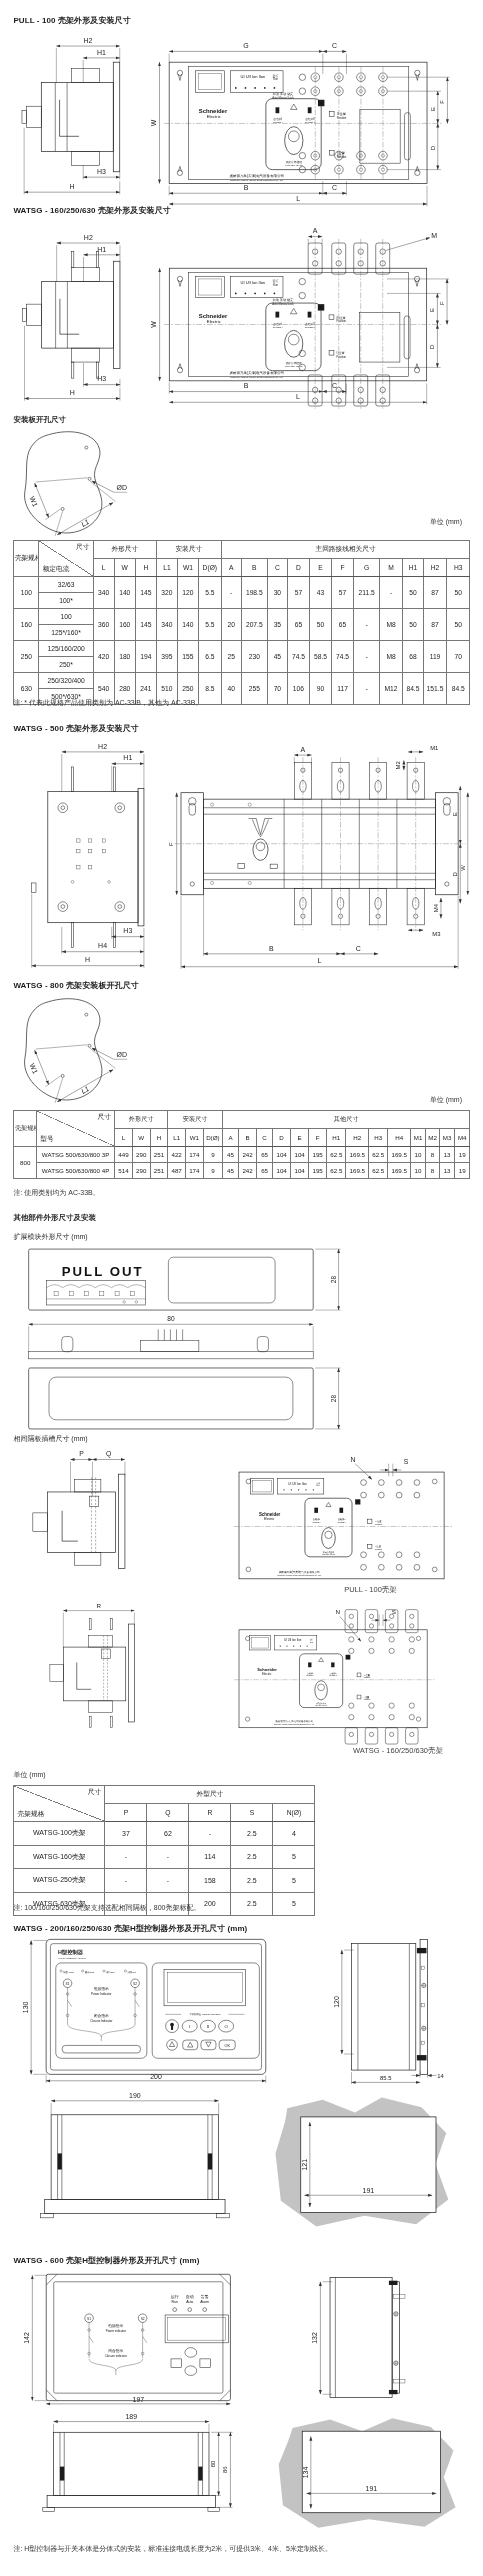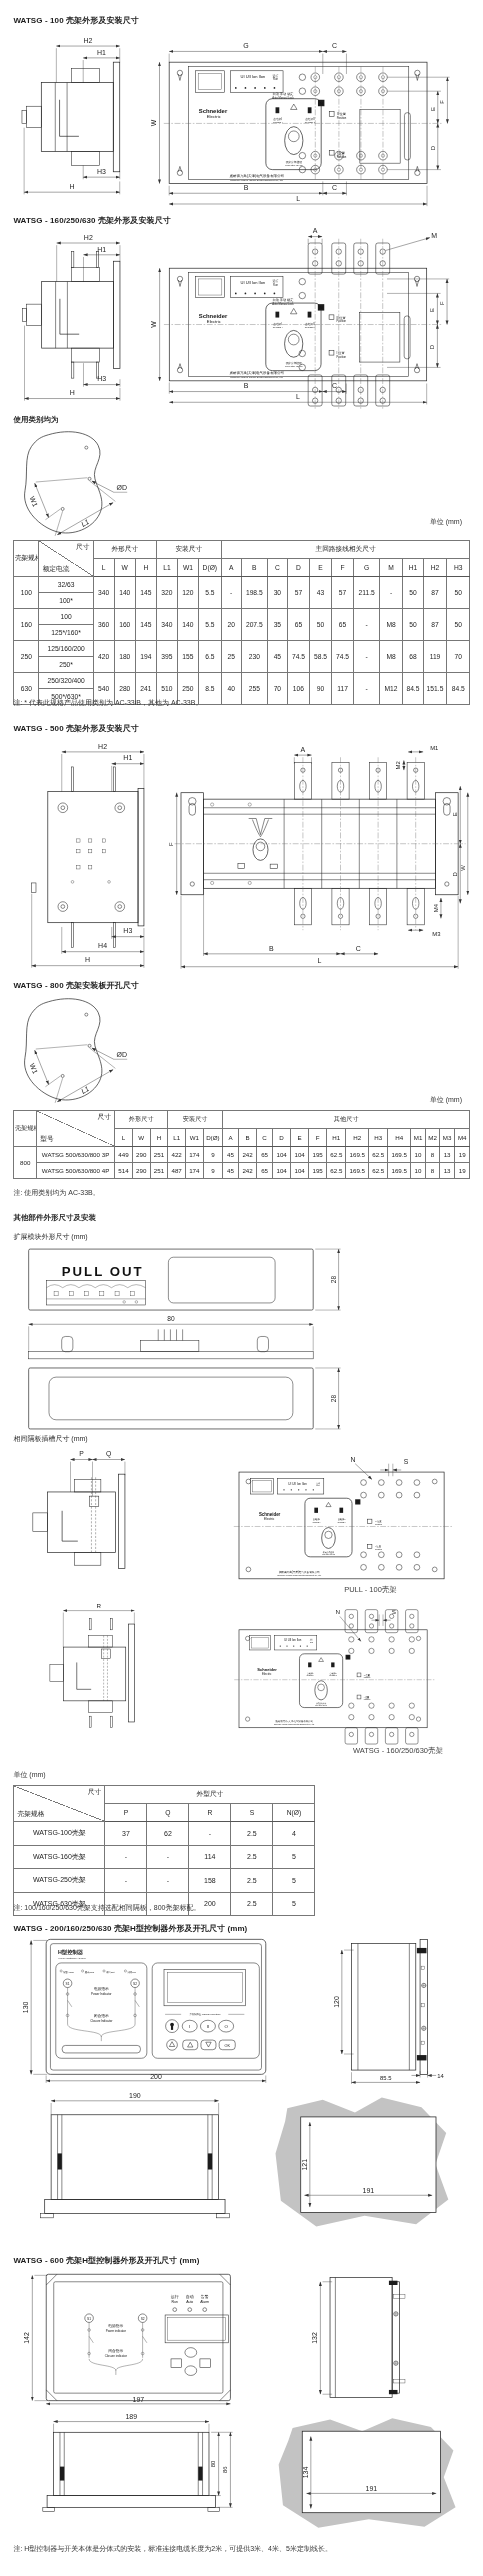--- a/index.html
+++ b/index.html
@@ -46,21 +46,21 @@
 <svg width="0" height="0" style="position:absolute" aria-hidden="true">
   <defs>
     <marker id="ar" viewBox="0 0 10 10" refX="9.5" refY="5" markerWidth="9" markerHeight="9" orient="auto-start-reverse">
       <path d="M0,1.6 L10,5 L0,8.4 z" fill="#333"></path>
     </marker>
   </defs>
 </svg>
 
 <div id="page">
 
-  <div class="abs sect-title" style="left:13.4px;top:15px">WATSG - 100 壳架外形及安装尺寸</div>
+  <div class="abs sect-title" style="left:13.4px;top:15px">PULL - 100 壳架外形及安装尺寸</div>
 
   <svg class="abs" style="left:8px;top:31px" width="462" height="180" viewBox="0 0 860 335">
 
     <g>
       <line class="d" x1="90" y1="28" x2="208" y2="28" marker-start="url(#ar)" marker-end="url(#ar)"></line>
       <text class="dt" x="149" y="22" text-anchor="middle">H2</text>
       <line class="t" x1="90" y1="32" x2="90" y2="96"></line>
         <line class="t" x1="208" y1="32" x2="208" y2="58"></line>
       <line class="d" x1="140" y1="50" x2="208" y2="50" marker-start="url(#ar)" marker-end="url(#ar)"></line>
       <text class="dt" x="174" y="44" text-anchor="middle">H1</text>
@@ -211,21 +211,21 @@
       <text class="dt" x="608" y="296" text-anchor="middle">C</text>
       <line class="t" x1="300" y1="288" x2="300" y2="306"></line>
         <line class="t" x1="586" y1="280" x2="586" y2="306"></line>
         <line class="t" x1="630" y1="280" x2="630" y2="306"></line>
       <line class="d" x1="300" y1="322" x2="780" y2="322" marker-start="url(#ar)" marker-end="url(#ar)"></line>
       <text class="dt" x="540" y="316" text-anchor="middle">L</text>
       <line class="t" x1="780" y1="288" x2="780" y2="326"></line>
     </g>
   </svg>
 
-  <div class="abs sect-title" style="left:13.4px;top:215px">WATSG - 160/250/630 壳架外形及安装尺寸</div>
+  <div class="abs sect-title" style="left:13.4px;top:205px">WATSG - 160/250/630 壳架外形及安装尺寸</div>
 
   <svg class="abs" style="left:8px;top:228px" width="462" height="185" viewBox="0 0 860 345">
     <g>
       <line class="d" x1="90" y1="28" x2="208" y2="28" marker-start="url(#ar)" marker-end="url(#ar)"></line>
       <text class="dt" x="149" y="22" text-anchor="middle">H2</text>
       <line class="t" x1="90" y1="32" x2="90" y2="100"></line>
         <line class="t" x1="208" y1="32" x2="208" y2="62"></line>
       <line class="d" x1="140" y1="50" x2="208" y2="50" marker-start="url(#ar)" marker-end="url(#ar)"></line>
       <text class="dt" x="174" y="44" text-anchor="middle">H1</text>
       <line class="t" x1="140" y1="54" x2="140" y2="100"></line>
@@ -370,21 +370,21 @@
       <line class="d" x1="586" y1="305" x2="630" y2="305" marker-start="url(#ar)" marker-end="url(#ar)"></line>
       <text class="dt" x="608" y="299" text-anchor="middle">C</text>
       <line class="t" x1="300" y1="288" x2="300" y2="309"></line>
         <line class="t" x1="630" y1="290" x2="630" y2="309"></line>
       <line class="d" x1="300" y1="325" x2="780" y2="325" marker-start="url(#ar)" marker-end="url(#ar)"></line>
       <text class="dt" x="540" y="319" text-anchor="middle">L</text>
       <line class="t" x1="780" y1="290" x2="780" y2="329"></line>
     </g>
   </svg>
 
-  <div class="abs sub-title b" style="left:13.4px;top:415px">使用类别均为</div>
+  <div class="abs sub-title b" style="left:13.4px;top:415px">安装板开孔尺寸</div>
 
   <svg class="abs" style="left:10.7px;top:427px" width="226" height="116" viewBox="0 0 420 215">
     <path class="o" d="M70,14 C110,2 150,10 162,34 C174,58 150,74 156,96 C162,118 178,140 162,166 C146,192 108,204 78,192 C48,180 20,150 26,118 C32,86 24,56 38,36 C48,22 56,18 70,14 Z"></path>
     <circle class="o2" cx="140" cy="38" r="2.8"></circle>
       <circle class="o2" cx="146" cy="96" r="2.8"></circle>
       <circle class="o2" cx="96" cy="152" r="2.8"></circle>
     <line class="d" x1="150" y1="100" x2="191" y2="121" marker-start="url(#ar)"></line>
     <line class="t" x1="191" y1="121" x2="216" y2="121"></line>
     <text class="dt" x="196" y="117">ØD</text>
     <line class="d" x1="44" y1="104" x2="70" y2="168" marker-start="url(#ar)" marker-end="url(#ar)"></line>

